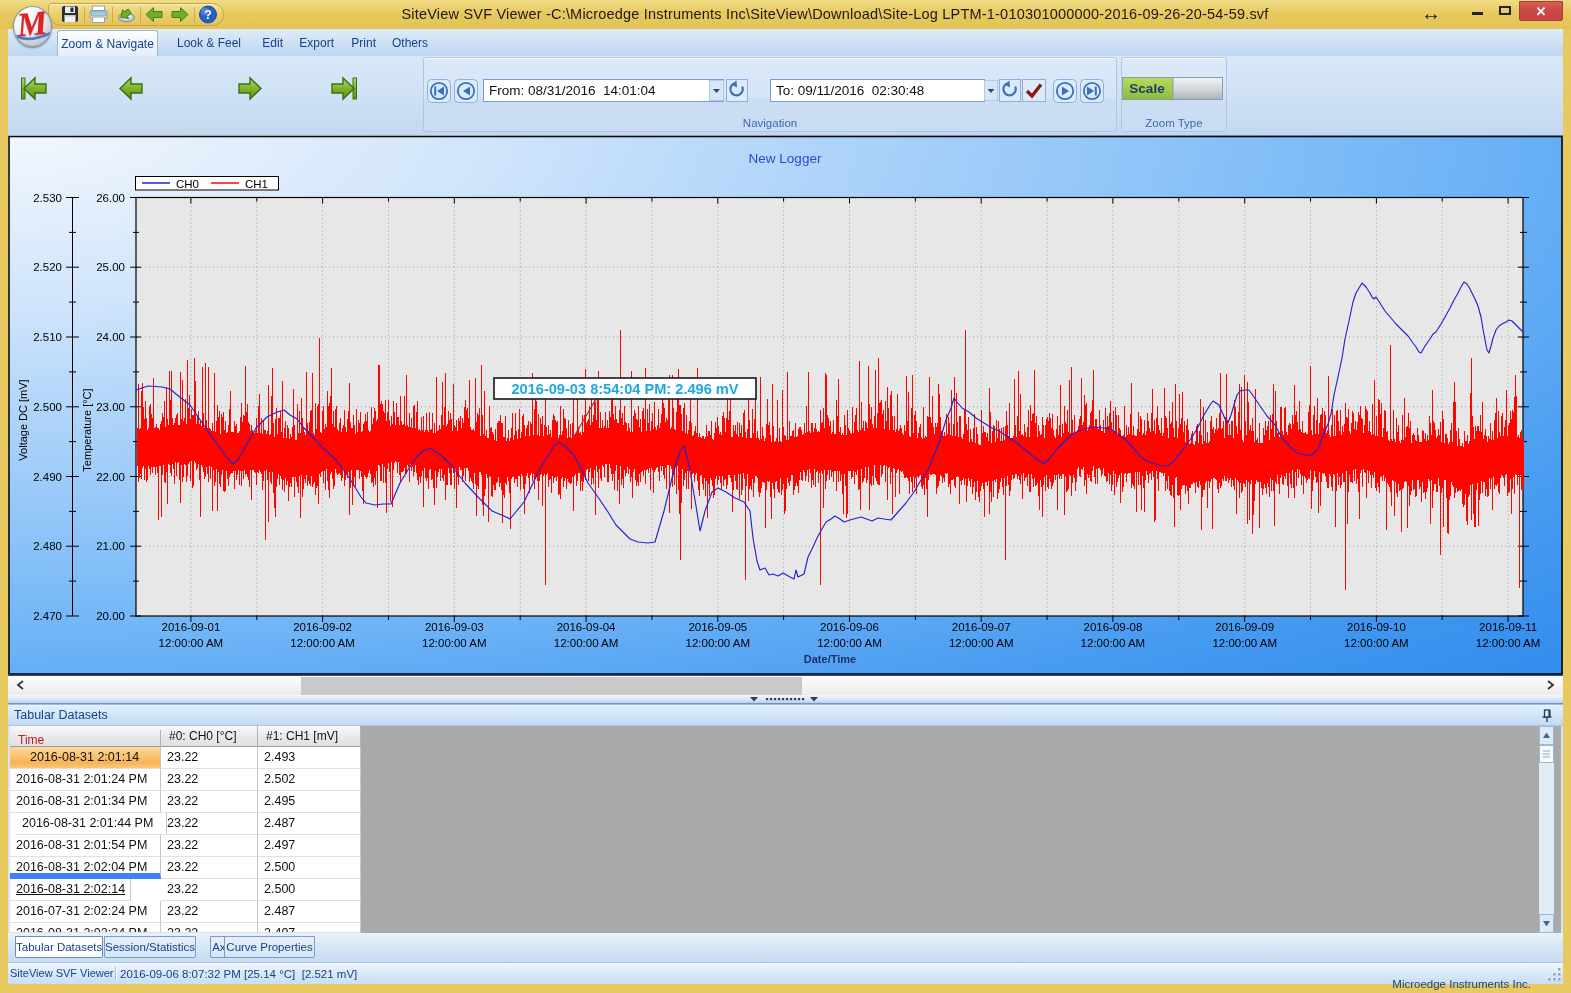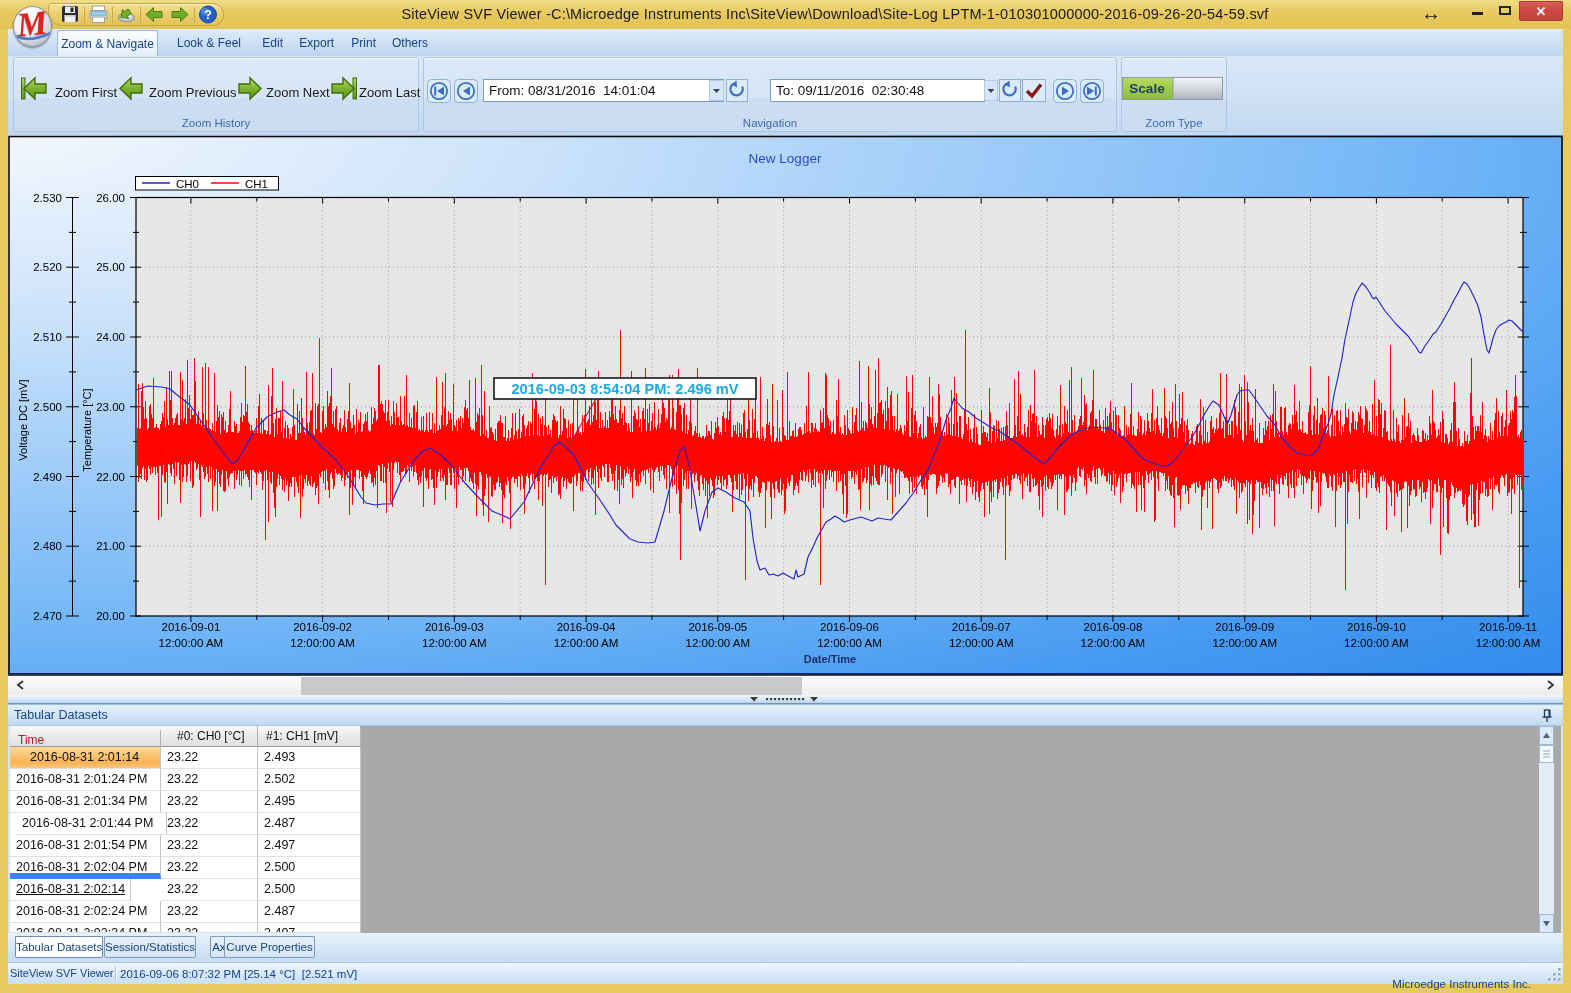--- a/index.html
+++ b/index.html
@@ -238,27 +238,20 @@
 <div class="abs" id="wb-close">✕</div>
 <div class="abs" id="tabrow">
   <div id="tab-active">Zoom &amp; Navigate</div>
   <div class="rtab" style="left:161px;width:72px;">Look &amp; Feel</div>
   <div class="rtab" style="left:235px;width:40px;">Edit</div>
   <div class="rtab" style="left:276px;width:50px;">Export</div>
   <div class="rtab" style="left:326px;width:42px;">Print</div>
   <div class="rtab" style="left:370px;width:50px;">Others</div>
 </div>
 <div class="abs" id="ribbon">
-  <div class="rgroup" style="left:5px;width:406px;">
-    <span class="rbtnlabel" style="left:41px;">Zoom First</span>
-    <span class="rbtnlabel" style="left:135px;">Zoom Previous</span>
-    <span class="rbtnlabel" style="left:252px;">Zoom Next</span>
-    <span class="rbtnlabel" style="left:345px;">Zoom Last</span>
-    <div class="rglabel">Zoom History</div>
-  </div>
   <div class="rgroup" style="left:415px;width:694px;">
     <div class="rglabel">Navigation</div>
   </div>
   <div class="rgroup" style="left:1113px;width:106px;">
     <div class="rglabel">Zoom Type</div>
   </div>
 </div>
 <div class="abs" id="hscroll">
     <div id="hthumb"></div>
   </div>
@@ -423,21 +416,21 @@
         <stop offset="1" stop-color="#aeb3bb"></stop>
       </linearGradient>
     </defs>
 <rect x="0.5" y="0.5" width="100" height="22" fill="url(#sg1)" stroke="#8a9bb0"></rect>
 <rect x="51" y="0.5" width="49.5" height="22" fill="url(#sg2)" stroke="#8a9bb0"></rect>
 <text x="25" y="16" text-anchor="middle" font-size="13.5" font-weight="bold" fill="#1c3b6e" font-family="Liberation Sans, sans-serif">Scale</text>
   </svg>
 <div class="abs" id="tablecontent" style="left:8px;top:726px;width:1555px;height:207px;">
     <div class="abs" style="left:2px;top:0;width:351px;height:21px;background:linear-gradient(#f8f9fa,#e8e9eb 55%,#dfe0e2);border-bottom:1px solid #9a9aa0;"></div>
     <div class="abs" style="left:2px;top:4px;width:151px;height:21px;border-right:1px solid #b0b0b6;font-size:12px;color:#b91c1c;line-height:21px;"><span style="margin-left:8px">Time</span></div>
-    <div class="abs" style="left:153px;top:0;width:97px;height:21px;border-right:1px solid #b0b0b6;font-size:12px;color:#111;line-height:21px;"><span style="margin-left:16px">#0: CH0 [°C]</span></div>
+    <div class="abs" style="left:153px;top:0;width:97px;height:21px;border-right:1px solid #b0b0b6;font-size:12px;color:#111;line-height:21px;"><span style="margin-left:8px">#0: CH0 [°C]</span></div>
     <div class="abs" style="left:250px;top:0;width:103px;height:21px;border-right:1px solid #b0b0b6;font-size:12px;color:#111;line-height:21px;"><span style="margin-left:8px">#1: CH1 [mV]</span></div>
     <div class="abs" style="left:2px;top:21px;width:351px;height:22px;background:#fff;"></div>
     <div class="abs" style="left:2px;top:21px;width:151px;height:22px;background:linear-gradient(#fbd998 0%,#fac26e 45%,#f9b254 70%,#fbca80 100%);"></div>
     <div class="abs" style="left:2px;top:21px;width:151px;height:22px;border-right:1px solid #c6c6ca;border-bottom:1px solid #e0e0e4;font-size:12.5px;color:#111;line-height:21px;overflow:hidden;"><span style="margin-left:20px">2016-08-31 2:01:14 PM</span></div>
     <div class="abs" style="left:153px;top:21px;width:97px;height:22px;border-right:1px solid #c6c6ca;border-bottom:1px solid #e0e0e4;font-size:12.5px;color:#111;line-height:21px;overflow:hidden;"><span style="margin-left:6px">23.22</span></div>
     <div class="abs" style="left:250px;top:21px;width:103px;height:22px;border-right:1px solid #c6c6ca;border-bottom:1px solid #e0e0e4;font-size:12.5px;color:#111;line-height:21px;overflow:hidden;"><span style="margin-left:6px">2.493</span></div>
     <div class="abs" style="left:2px;top:43px;width:351px;height:22px;background:#fff;"></div>
     <div class="abs" style="left:2px;top:43px;width:151px;height:22px;border-right:1px solid #c6c6ca;border-bottom:1px solid #e0e0e4;font-size:12.5px;color:#111;line-height:21px;overflow:hidden;"><span style="margin-left:6px">2016-08-31 2:01:24 PM</span></div>
     <div class="abs" style="left:153px;top:43px;width:97px;height:22px;border-right:1px solid #c6c6ca;border-bottom:1px solid #e0e0e4;font-size:12.5px;color:#111;line-height:21px;overflow:hidden;"><span style="margin-left:6px">23.22</span></div>
     <div class="abs" style="left:250px;top:43px;width:103px;height:22px;border-right:1px solid #c6c6ca;border-bottom:1px solid #e0e0e4;font-size:12.5px;color:#111;line-height:21px;overflow:hidden;"><span style="margin-left:6px">2.502</span></div>
@@ -455,21 +448,21 @@
     <div class="abs" style="left:250px;top:109px;width:103px;height:22px;border-right:1px solid #c6c6ca;border-bottom:1px solid #e0e0e4;font-size:12.5px;color:#111;line-height:21px;overflow:hidden;"><span style="margin-left:6px">2.497</span></div>
     <div class="abs" style="left:2px;top:131px;width:351px;height:22px;background:#fff;"></div>
     <div class="abs" style="left:2px;top:131px;width:151px;height:22px;border-right:1px solid #c6c6ca;border-bottom:6px solid #3b82f6;font-size:12.5px;color:#111;line-height:21px;overflow:hidden;"><span style="margin-left:6px">2016-08-31 2:02:04 PM</span></div>
     <div class="abs" style="left:153px;top:131px;width:97px;height:22px;border-right:1px solid #c6c6ca;border-bottom:1px solid #e0e0e4;font-size:12.5px;color:#111;line-height:21px;overflow:hidden;"><span style="margin-left:6px">23.22</span></div>
     <div class="abs" style="left:250px;top:131px;width:103px;height:22px;border-right:1px solid #c6c6ca;border-bottom:1px solid #e0e0e4;font-size:12.5px;color:#111;line-height:21px;overflow:hidden;"><span style="margin-left:6px">2.500</span></div>
     <div class="abs" style="left:2px;top:153px;width:351px;height:22px;background:#fff;"></div>
     <div class="abs" style="left:2px;top:153px;width:121px;height:22px;border-right:1px solid #c6c6ca;border-bottom:1px solid #e0e0e4;font-size:12.5px;color:#111;line-height:21px;overflow:hidden;text-decoration:underline;"><span style="margin-left:6px">2016-08-31 2:02:14 PM</span></div>
     <div class="abs" style="left:153px;top:153px;width:97px;height:22px;border-right:1px solid #c6c6ca;border-bottom:1px solid #e0e0e4;font-size:12.5px;color:#111;line-height:21px;overflow:hidden;"><span style="margin-left:6px">23.22</span></div>
     <div class="abs" style="left:250px;top:153px;width:103px;height:22px;border-right:1px solid #c6c6ca;border-bottom:1px solid #e0e0e4;font-size:12.5px;color:#111;line-height:21px;overflow:hidden;"><span style="margin-left:6px">2.500</span></div>
     <div class="abs" style="left:2px;top:175px;width:351px;height:22px;background:#fff;"></div>
-    <div class="abs" style="left:2px;top:175px;width:151px;height:22px;border-right:1px solid #c6c6ca;border-bottom:1px solid #e0e0e4;font-size:12.5px;color:#111;line-height:21px;overflow:hidden;"><span style="margin-left:6px">2016-08-31 2:02:24 PM</span></div>
+    <div class="abs" style="left:2px;top:175px;width:151px;height:22px;border-right:1px solid #c6c6ca;border-bottom:1px solid #e0e0e4;font-size:12.5px;color:#111;line-height:21px;overflow:hidden;"><span style="margin-left:6px">2016-07-31 2:02:24 PM</span></div>
     <div class="abs" style="left:153px;top:175px;width:97px;height:22px;border-right:1px solid #c6c6ca;border-bottom:1px solid #e0e0e4;font-size:12.5px;color:#111;line-height:21px;overflow:hidden;"><span style="margin-left:6px">23.22</span></div>
     <div class="abs" style="left:250px;top:175px;width:103px;height:22px;border-right:1px solid #c6c6ca;border-bottom:1px solid #e0e0e4;font-size:12.5px;color:#111;line-height:21px;overflow:hidden;"><span style="margin-left:6px">2.487</span></div>
     <div class="abs" style="left:2px;top:197px;width:351px;height:10px;background:#fff;"></div>
     <div class="abs" style="left:2px;top:197px;width:151px;height:10px;border-right:1px solid #c6c6ca;border-bottom:1px solid #e0e0e4;font-size:12.5px;color:#111;line-height:21px;overflow:hidden;"><span style="margin-left:6px">2016-08-31 2:02:34 PM</span></div>
     <div class="abs" style="left:153px;top:197px;width:97px;height:10px;border-right:1px solid #c6c6ca;border-bottom:1px solid #e0e0e4;font-size:12.5px;color:#111;line-height:21px;overflow:hidden;"><span style="margin-left:6px">23.22</span></div>
     <div class="abs" style="left:250px;top:197px;width:103px;height:10px;border-right:1px solid #c6c6ca;border-bottom:1px solid #e0e0e4;font-size:12.5px;color:#111;line-height:21px;overflow:hidden;"><span style="margin-left:6px">2.497</span></div>
     <svg class="abs" style="left:1531px;top:0" width="15" height="207" viewBox="0 0 15 207">
 <rect x="0" y="0" width="15" height="207" fill="#e3ecf5"></rect>
 <rect x="0.5" y="0.5" width="14" height="18" fill="#dce9f6" stroke="#9fb8d4"></rect>
 <path d="M4 12 L11 12 L7.5 6.5 Z" fill="#4a6486"></path>

